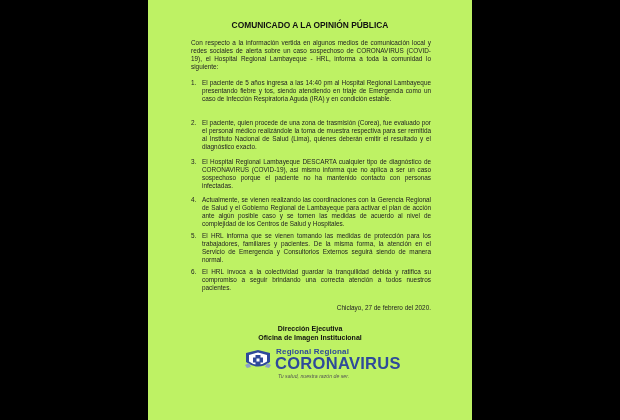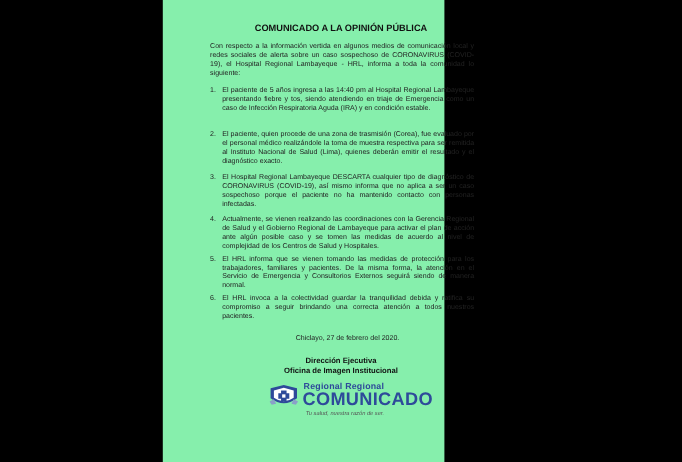--- a/index.html
+++ b/index.html
@@ -1,21 +1,21 @@
 <!DOCTYPE html>
 <html><head>
   <meta charset="utf-8">
   <style>
     html, body { margin: 0; padding: 0; }
     body {
       width: 620px; height: 420px; background: #000000; position: relative; overflow: hidden;
       font-family: "Liberation Sans", sans-serif;
     }
     .page {
-      position: absolute; left: 148px; top: 0; width: 256px; height: 420px; background: #86efac;
+      position: absolute; left: 148px; top: 0; width: 324px; height: 420px; background: #bef264;
     }
     .title {
       position: absolute; left: 0; width: 324px; top: 20px; text-align: center;
       font-weight: bold; font-size: 8.4px; color: #111;
     }
     .intro {
       position: absolute; left: 43px; width: 240px; top: 39px;
       font-size: 6.4px; line-height: 8.1px; color: #222; text-align: justify;
     }
     .item {
@@ -90,15 +90,15 @@
       <path d="M1 4 L13 1 L25 4 L25 13 Q13 22 1 13 Z" fill="#2e4a9a"></path>
       <path d="M4 6 L13 3.5 L22 6 L22 12.5 Q13 19 4 12.5 Z" fill="#ffffff"></path>
       <rect x="10.5" y="6" width="5" height="10" fill="#2e4a9a"></rect>
       <rect x="8" y="8.5" width="10" height="5" fill="#2e4a9a"></rect>
       <rect x="11.5" y="9.5" width="3" height="3" fill="#ffffff"></rect>
       <path d="M0 16 L4 14 L6 18 L2 19 Z" fill="#8aa0c8"></path>
       <path d="M26 16 L22 14 L20 18 L24 19 Z" fill="#8aa0c8"></path>
     </svg>
   </div>
   <div class="logo-name1">Regional Regional</div>
-  <div class="logo-name2">COMUNICADO</div>
+  <div class="logo-name2">CORONAVIRUS</div>
   <div class="logo-tag">Tu salud, nuestra razón de ser.</div>
 </div>
 
 </body></html>

